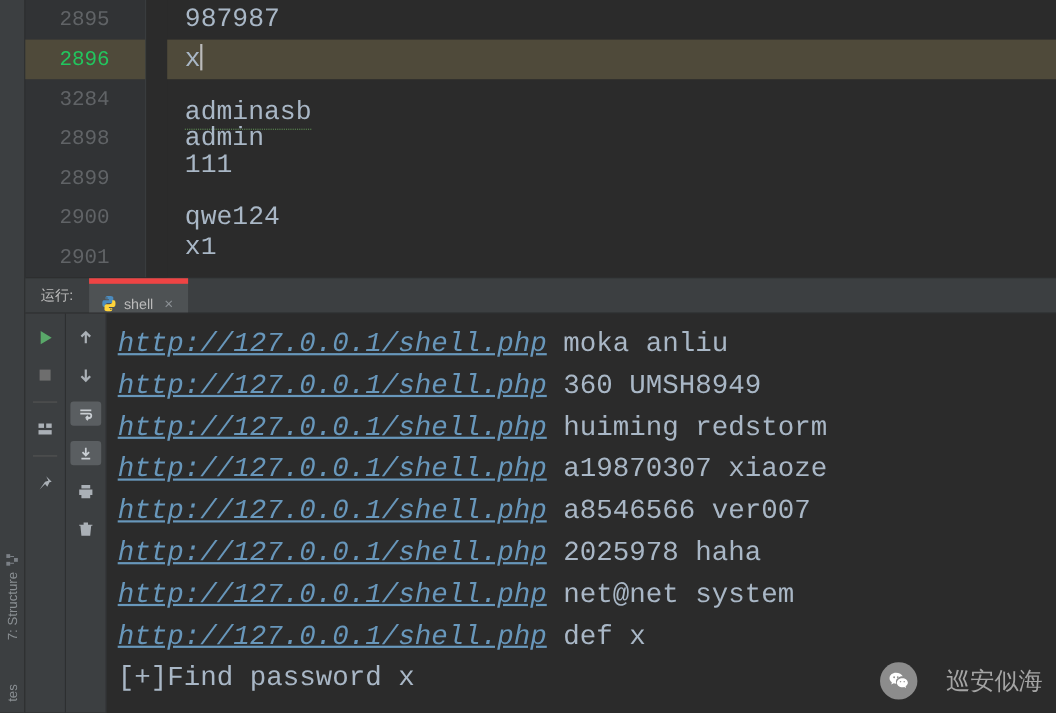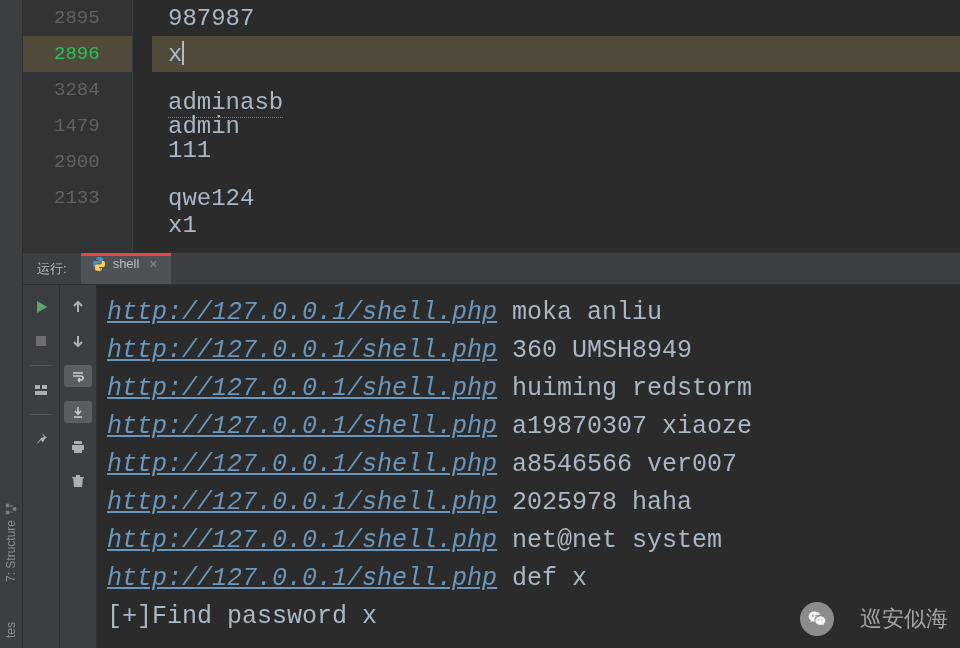--- a/index.html
+++ b/index.html
@@ -94,25 +94,25 @@
     display: flex; align-items: center;
     font-family: "Segoe UI", "Microsoft YaHei", sans-serif;
     font-size: 13px;
   }
   .run-label {
     padding: 0 14px;
     color: #bbbbbb;
   }
   .tab {
     height: 100%;
-    display: flex; align-items: flex-start;
+    display: flex; align-items: flex-end;
     padding: 0 10px 0 10px;
     background: #4e5254;
     gap: 6px;
-    border-top: 3px solid #ef4444;
+    border-top: 5px solid #ef4444;
   }
   .tab svg { width: 16px; height: 16px; }
   .tab .tab-label { color: #bbbbbb; }
   .tab .x {
     color: #8a8f93; font-size: 14px;
     width: 16px; text-align: center;
     cursor: pointer;
   }
 
   .run-body {
@@ -208,27 +208,30 @@
           <div class="code-row">
             <div class="gutter-num">2895</div>
           </div>
           <div class="code-row row-active" style="background: rgb(79, 74, 58);">
             <div class="gutter-num">2896</div>
           </div>
           <div class="code-row">
             <div class="gutter-num">3284</div>
           </div>
           <div class="code-row">
-            <div class="gutter-num">1479</div>
+            <div class="gutter-num">2898</div>
+          </div>
+          <div class="code-row">
+            <div class="gutter-num">2899</div>
           </div>
           <div class="code-row">
             <div class="gutter-num">2900</div>
           </div>
           <div class="code-row">
-            <div class="gutter-num">2133</div>
+            <div class="gutter-num">2901</div>
           </div>
         </div>
       <div class="code-area" id="code-area">
           <div class="code-row editor-line" style="position: absolute; left: 0px; right: 0px; top: 0px;">
             <span class="code-text">987987</span>
           </div>
           <div class="caret-row-bg" style="top: 36px;"></div>
           <div class="code-row editor-line" style="position: absolute; left: 0px; right: 0px; top: 36px;">
             <span class="code-text">x<span class="caret"></span></span>
           </div>

